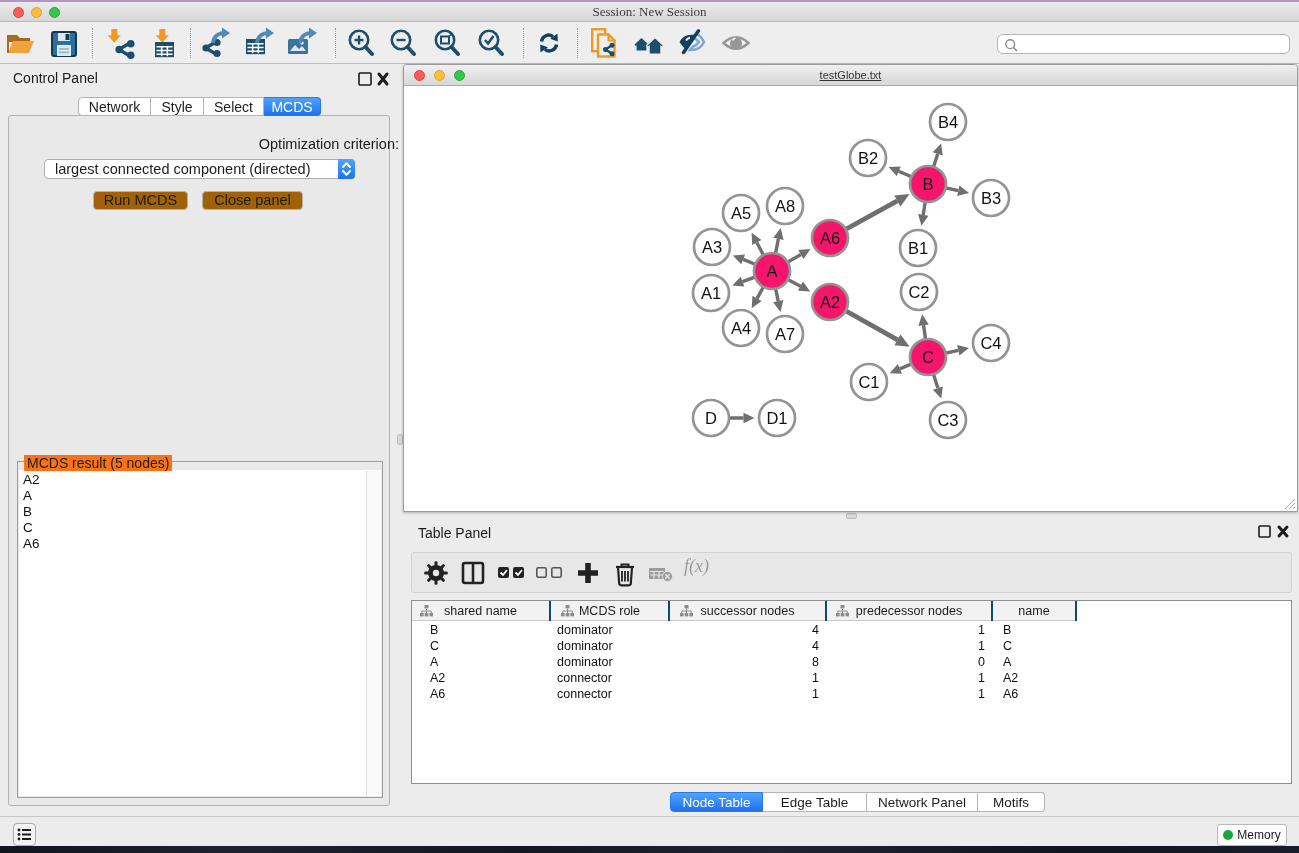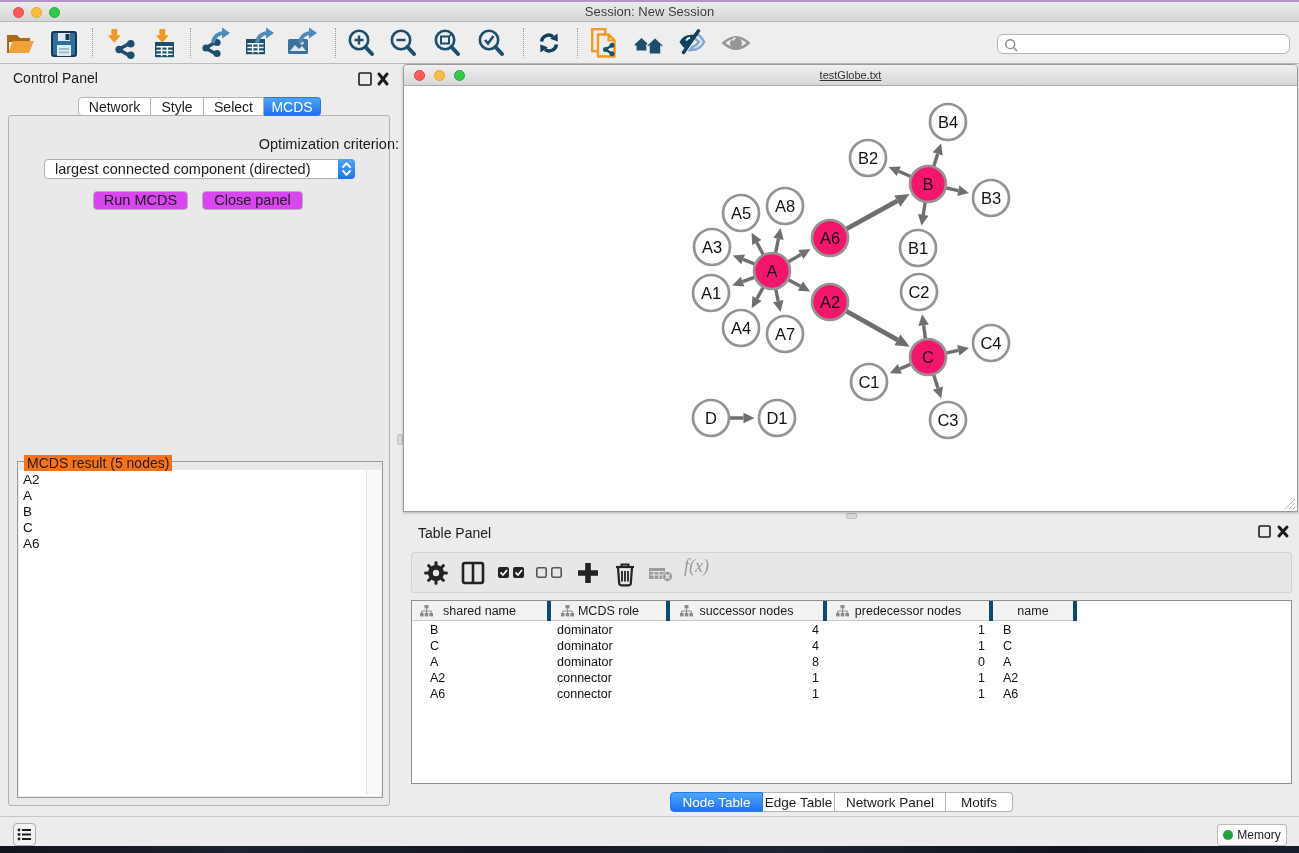--- a/index.html
+++ b/index.html
@@ -3,57 +3,57 @@
 <meta charset="utf-8">
 <style>
 * { margin:0; padding:0; box-sizing:border-box; }
 html,body { width:1299px; height:853px; overflow:hidden; }
 body { font-family:"Liberation Sans", sans-serif; background:#ececec; position:relative; }
 .abs { position:absolute; }
 
 
 #titlebar { left:0; top:0; width:1299px; height:22px; background:linear-gradient(#ebebeb,#d6d6d6); border-top:2px solid #b493c8; border-bottom:1px solid #b9b9b9; }
 #titlebar .tl { position:absolute; top:5px; width:11px; height:11px; border-radius:50%; }
-#title-text { width:100%; text-align:center; font-size:13px; color:#3c3c3c; line-height:19px; }
+#title-text { width:100%; text-align:center; font-size:13px; color:#3c3c3c; line-height:19px;font-family:Liberation Serif, serif; }
 
 
 #toolbar { left:0; top:22px; width:1299px; height:42px; background:#eeeeee; border-bottom:1px solid #bdbdbd; }
 .tsep { position:absolute; top:6px; height:30px; width:0; border-left:1px dotted #9a9a9a; }
 .ticon { position:absolute; }
 #searchbox { position:absolute; left:997px; top:12px; width:293px; height:20px; background:#fff; border:1px solid #b5b5b5; border-radius:6px; }
 
 
 #cp-title { left:13px; top:70px; font-size:14px; color:#1c1c1c; }
 #cp-tabs { left:78px; top:97px; height:19px; display:flex; }
 .seg { height:19px; font-size:14px; color:#1c1c1c; text-align:center; line-height:18px; background:#fff; border:1px solid #b4b4b4; border-left:none; }
 .seg.first { border-left:1px solid #b4b4b4; border-radius:4px 0 0 4px; }
 .seg.last { border-radius:0 4px 4px 0; }
 .seg.sel { background:linear-gradient(#4ea4fc,#1e72ee); color:#fff; border-color:#2a78e8; }
 #cp-body { left:8px; top:115px; width:382px; height:691px; background:#e9e9e9; border:1px solid #b2b2b2; border-radius:3px; }
 #opt-label { left:0; top:136px; width:399px; text-align:right; font-size:14.5px; color:#1c1c1c; }
 #combo { left:44px; top:159px; width:311px; height:20px; background:#fff; border:1px solid #aeaeae; border-radius:4px; font-size:14.5px; color:#1c1c1c; line-height:18px; padding-left:10px; }
 #combo-btn { left:338px; top:159px; width:17px; height:20px; background:linear-gradient(#4ea4fc,#1e72ee); border-radius:0 4px 4px 0; }
-.btn { position:absolute; height:19px; background:#d946ef; border:1px solid #b4b4b4; border-radius:4px; font-size:14.5px; color:#1c1c1c; text-align:center; line-height:17px; }
+.btn { position:absolute; height:19px; background:#a16207; border:1px solid #b4b4b4; border-radius:4px; font-size:14.5px; color:#1c1c1c; text-align:center; line-height:17px; }
 #groupbox { left:17px; top:461px; width:366px; height:337px; border:1px solid #9d9d9d; }
 #groupbox-title { left:24px; top:455px; background:#f97316; padding:0 3px; font-size:14px; color:#1c1c1c; }
 #mcds-list { left:19px; top:470px; width:362px; height:326px; background:#fff; font-size:13.5px; color:#111; padding:2px 0 0 4px; line-height:16px; }
 #mcds-scroll { left:366px; top:471px; width:14px; height:324px; background:#fafafa; border-left:1px solid #e0e0e0; }
 
 
 #netwin { left:403px; top:64px; width:895px; height:448px; background:#fff; border:1px solid #9b9b9b; border-radius:4px 4px 0 0; box-shadow:0 1px 3px rgba(0,0,0,0.25); }
 #net-titlebar { position:absolute; left:0; top:0; width:100%; height:21px; background:linear-gradient(#f0f0f0,#d7d7d7); border-bottom:1px solid #ababab; border-radius:4px 4px 0 0; }
 #net-titlebar .tl { position:absolute; top:5px; width:11px; height:11px; border-radius:50%; }
 #net-title-text { width:100%; text-align:center; font-size:11px; color:#333; line-height:20px;text-decoration:underline; }
 
 
 #tp-title { left:418px; top:525px; font-size:14px; color:#1c1c1c; }
 #tp-toolbar { left:411px; top:552px; width:881px; height:41px; background:#e7e7e7; border:1px solid #d2d2d2; border-radius:3px; }
 #tbl { left:411px; top:600px; width:881px; height:184px; background:#fff; border:1px solid #8f8f8f; }
 #tbl-head { position:absolute; left:0; top:0; width:665px; height:20px; background:#f2f2f2; border-bottom:1px solid #c9c9c9; font-size:12.5px; color:#1c1c1c; }
-.th { position:absolute; top:0; height:20px; border-right:4px solid #0c4a6e; text-align:center; line-height:20px; }
+.th { position:absolute; top:0; height:20px; border-right:2px solid #0c4a6e; text-align:center; line-height:20px; }
 .td { position:absolute; font-size:12.5px; color:#111; line-height:16px; }
 #bot-tabs { left:670px; top:792px; height:20px; display:flex; position:absolute; }
 .seg2 { height:20px; font-size:13.5px; color:#1c1c1c; text-align:center; line-height:19px; background:#fff; border:1px solid #b4b4b4; border-left:none; }
 .seg2.first { border-left:1px solid #b4b4b4; border-radius:4px 0 0 4px; }
 .seg2.last { border-radius:0 4px 4px 0; }
 .seg2.sel { background:linear-gradient(#4ea4fc,#1e72ee); color:#fff; border-color:#2a78e8; }
 
 
 #statusbar { left:0; top:816px; width:1299px; height:30px; background:#ececec; border-top:1px solid #c6c6c6; }
 #memorybtn { position:absolute; left:1217px; top:7px; width:70px; height:22px; background:#fdfdfd; border:1px solid #b9b9b9; border-radius:3px; font-size:12px; color:#1c1c1c; line-height:20px; text-align:center; }
@@ -447,21 +447,21 @@
 <div class="td" style="left:500px;top:69px;width:73px;text-align:right;">1</div>
 <div class="td" style="left:591px;top:69px;">A2</div>
 <div class="td" style="left:18px;top:85px;">A6</div>
 <div class="td" style="left:145px;top:85px;">connector</div>
 <div class="td" style="left:330px;top:85px;width:77px;text-align:right;">1</div>
 <div class="td" style="left:500px;top:85px;width:73px;text-align:right;">1</div>
 <div class="td" style="left:591px;top:85px;">A6</div>
 </div>
 <div id="bot-tabs">
   <div class="seg2 first sel" style="width:93px;">Node Table</div>
-  <div class="seg2" style="width:72px;">Edge Table</div>
+  <div class="seg2" style="width:104px;">Edge Table</div>
   <div class="seg2" style="width:111px;">Network Panel</div>
   <div class="seg2 last" style="width:67px;">Motifs</div>
 </div>
 
 <div id="statusbar" class="abs">
   <div id="listbtn">
     <svg width="21" height="21" viewBox="0 0 21 21">
       <circle cx="5" cy="6" r="1.4" fill="#1c1c1c"></circle>
         <rect x="8" y="5" width="9" height="2" fill="#1c1c1c"></rect>
       <circle cx="5" cy="10.5" r="1.4" fill="#1c1c1c"></circle>

